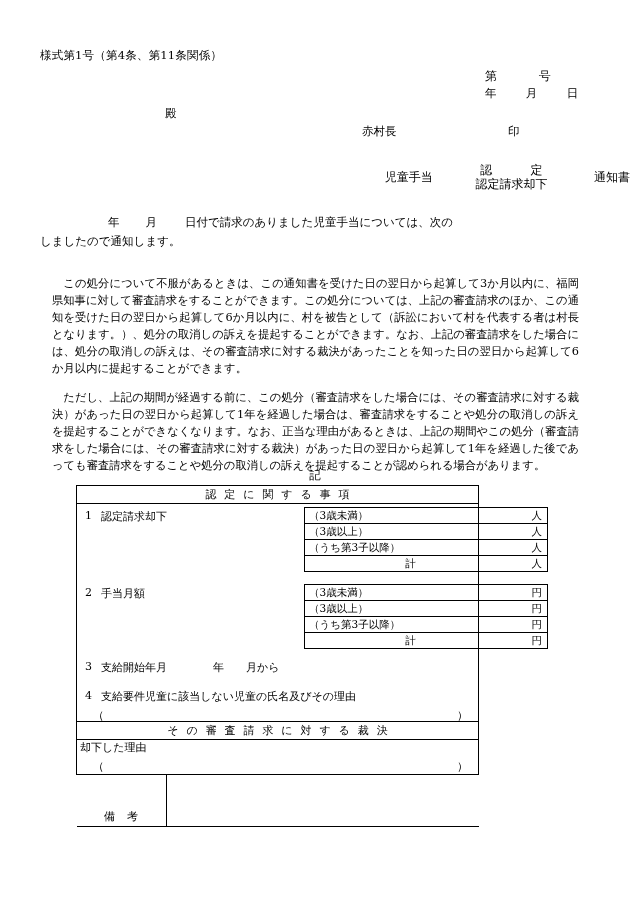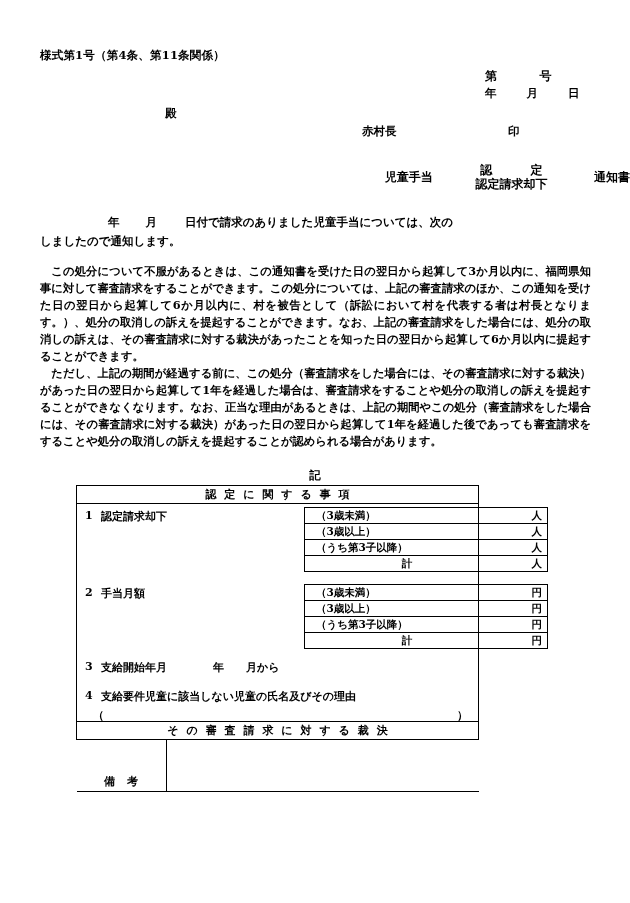--- a/index.html
+++ b/index.html
@@ -15,21 +15,20 @@
     font-family: "DejaVu Serif", "Liberation Serif", serif;
     color: #000000;
     font-size: 11px;
     overflow: hidden;
   }
   .page {
     position: absolute;
     inset: 0;
     width: 630px;
     height: 903px;
-    font-weight: bold;
   }
 
   
   .form-no {
     position: absolute;
     left: 40px;
     top: 48px;
     font-size: 11.5px;
     letter-spacing: 0.2px;
     white-space: nowrap;
@@ -123,21 +122,21 @@
   .body-text {
     position: absolute;
     left: 40px;
     top: 263px;
     width: 551px;
     font-size: 11.3px;
     line-height: 1.505;
     text-align: justify;
     text-justify: inter-character;
   }
-  .body-text p { margin: 0; text-indent: 1em; }
+  .body-text p { margin: 12px; text-indent: 1em; }
 
   .ki {
     position: absolute;
     left: 0;
     top: 468px;
     width: 630px;
     text-align: center;
     font-size: 11.5px;
   }
 
@@ -186,21 +185,21 @@
   .inner {
     border-collapse: collapse;
     table-layout: fixed;
     width: 244px;
     font-size: 10.5px;
   }
   .inner td {
     border: 1px solid #000000;
     height: 15px;
     line-height: 15px;
-    padding: 0 11px;
+    padding: 0 4px;
     vertical-align: middle;
   }
   .inner .unit {
     width: 22px;
     text-align: right;
     padding-right: 5px;
     border-left: none;
   }
   .inner .cap { border-right: none; }
   .inner .sum-label { text-align: center; border-right: none; }
@@ -419,20 +418,29 @@
 
         </td>
       </tr>
 
       <tr>
         <td class="section-head">
           <span class="spaced">その審査請求に対する裁決</span>
         </td>
       </tr>
 
+      <tr>
+        <td class="reason-cell">
+          <div class="rlabel">却下した理由</div>
+          <div class="paren-line">
+            <span>（</span>
+            <span>）</span>
+          </div>
+        </td>
+      </tr>
 
       <tr>
         <td style="padding:0;border:none;">
           <table style="border-collapse:collapse;table-layout:fixed;width:100%;font-size:11px;">
             <tbody>
               <tr>
                 <td class="remarks-label" style="border:1px solid #000;border-top:none;border-left:none;">
                   <span class="spaced2">備考</span>
                 </td>
                 <td class="remarks-value" style="border:1px solid #000;border-top:none;border-right:none;"></td>

